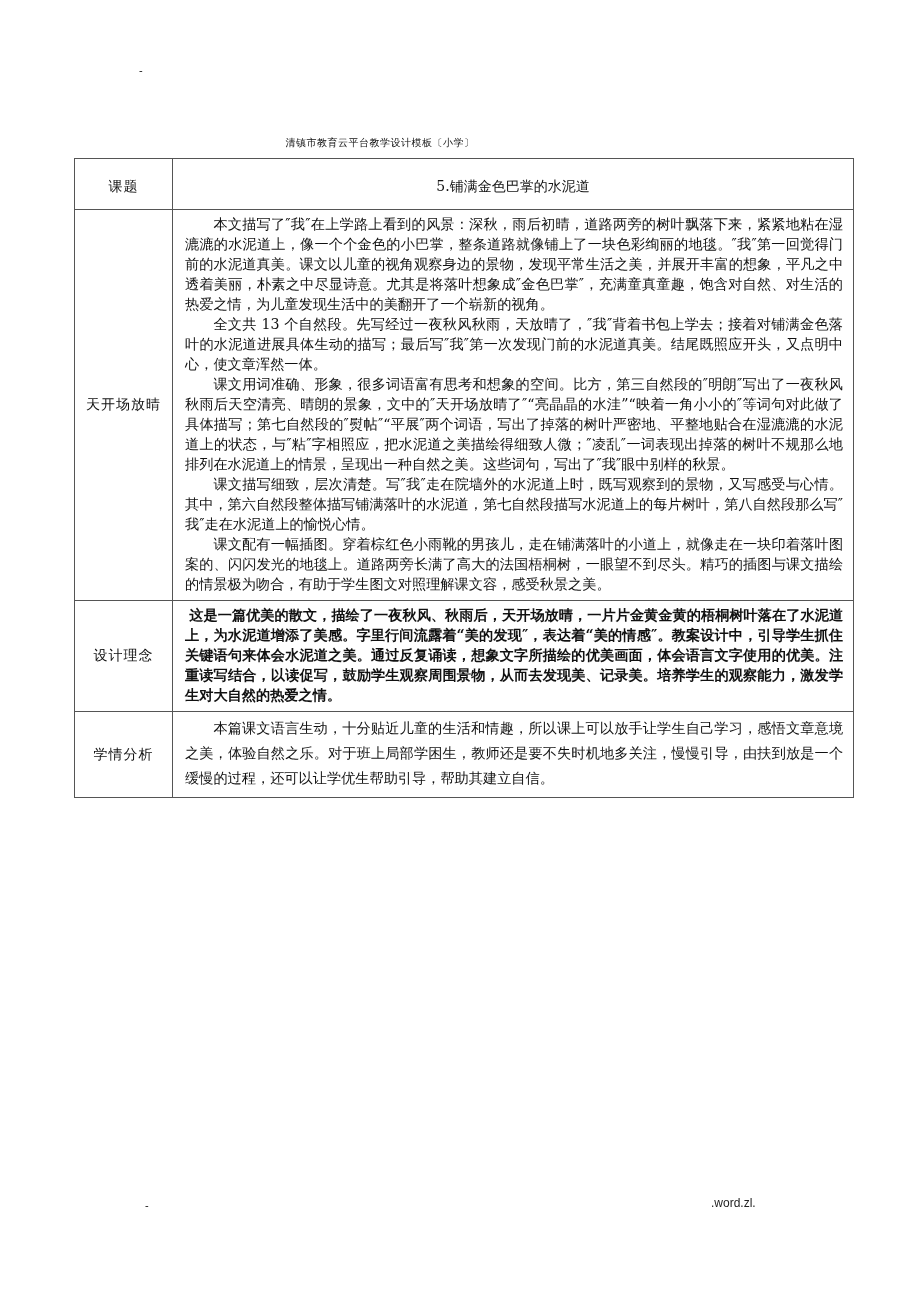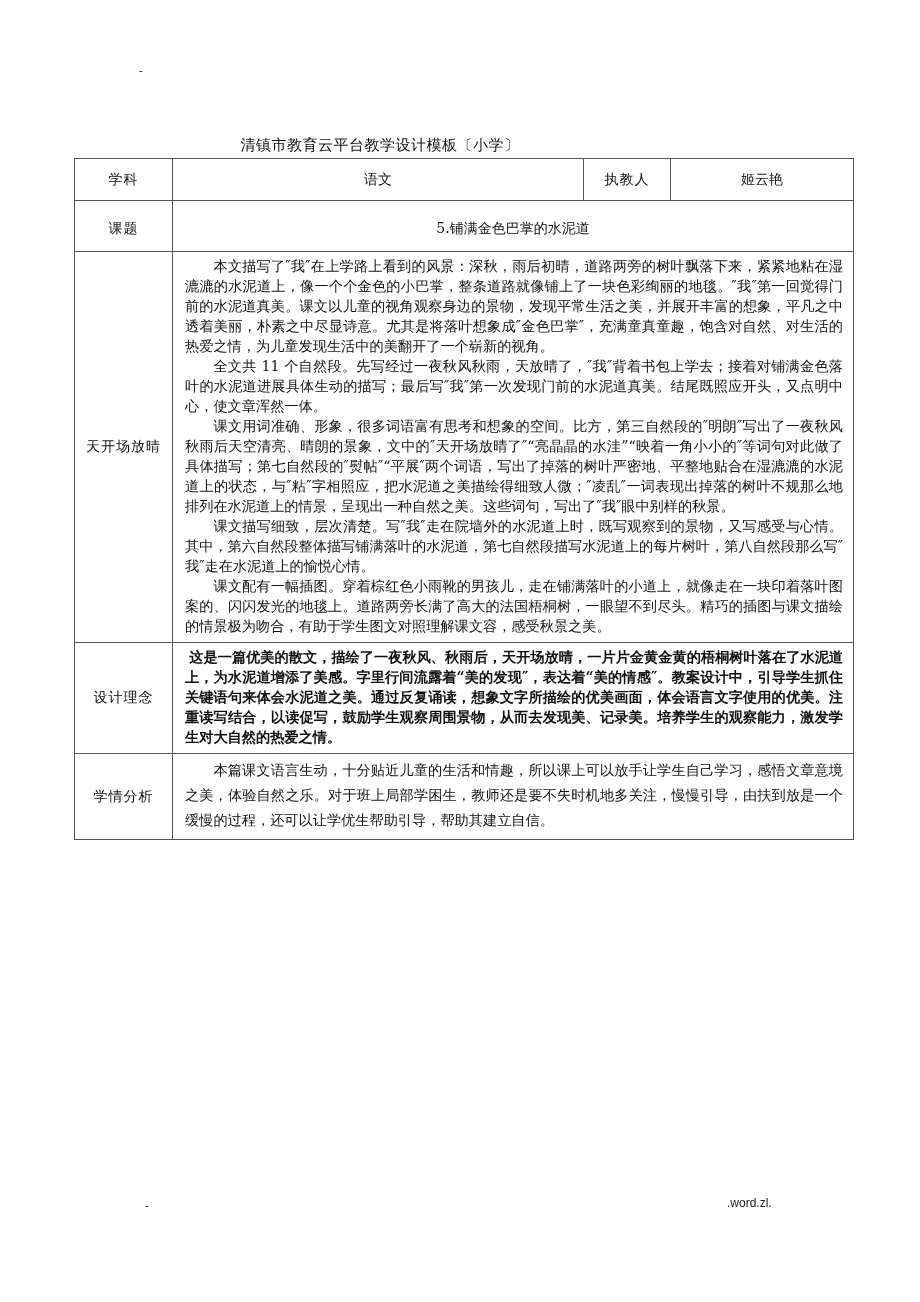--- a/index.html
+++ b/index.html
@@ -4,21 +4,21 @@
   <style>
     html, body { margin: 0; padding: 0; background: #ffffff; }
     body {
       width: 920px; height: 1302px; position: relative; overflow: hidden;
       font-family: "DejaVu Serif", "Liberation Serif", serif;
       color: #111;
     }
     .hdr-dash { position: absolute; left: 139px; top: 64px; font-size: 11px; font-family: "Liberation Sans", sans-serif; }
     .doc-title {
       position: absolute; left: 0; width: 760px; top: 136px;
-      text-align: center; font-size: 15px; letter-spacing: 0.5px;
+      text-align: center; font-size: 10px; letter-spacing: 0.5px;
     }
     table.lesson {
       position: absolute; left: 74px; top: 158px; width: 779px;
       border-collapse: collapse; table-layout: fixed;
       font-size: 14px;
     }
     table.lesson td {
       border: 1.4px solid #555;
       padding: 0;
       vertical-align: middle;
@@ -31,54 +31,48 @@
     td.body-cell {
       text-align: left;
       vertical-align: top;
       padding: 4px 10px 6px 12px !important;
       line-height: 20px;
       font-size: 14.2px;
     }
     td.body-cell p { margin: 0; text-indent: 2em; text-align: justify; }
     td.body-cell p.noindent { text-indent: 0.3em; font-weight: bold; }
     .footer-dash { position: absolute; left: 145px; top: 1199px; font-size: 11px; font-family: "Liberation Sans", sans-serif; }
-    .footer-mark { position: absolute; left: 727px; top: 1196px; font-size: 12px; font-family: "Liberation Sans", sans-serif; color: #222; }
+    .footer-mark { position: absolute; left: 711px; top: 1196px; font-size: 12px; font-family: "Liberation Sans", sans-serif; color: #222; }
   </style>
 </head>
 <body>
 
 <div class="hdr-dash">-</div>
 
 <div class="doc-title">清镇市教育云平台教学设计模板〔小学〕</div>
 
 <table class="lesson">
   <colgroup>
     <col style="width:98px">
     <col style="width:204px">
     <col style="width:62px">
     <col style="width:145px">
     <col style="width:87px">
     <col style="width:183px">
   </colgroup>
   <tbody>
-      <tr class="r1">
-    <td class="lbl">学科</td>
-    <td colspan="3">语文</td>
-    <td class="lbl">执教人</td>
-    <td>姬云艳</td>
-  </tr>
   <tr class="r3">
     <td class="lbl">课题</td>
     <td colspan="5">5.铺满金色巴掌的水泥道</td>
   </tr>
   <tr>
     <td class="lbl">天开场放晴</td>
     <td colspan="5" class="body-cell">
       <p>本文描写了″我″在上学路上看到的风景：深秋，雨后初晴，道路两旁的树叶飘落下来，紧紧地粘在湿漉漉的水泥道上，像一个个金色的小巴掌，整条道路就像铺上了一块色彩绚丽的地毯。″我″第一回觉得门前的水泥道真美。课文以儿童的视角观察身边的景物，发现平常生活之美，并展开丰富的想象，平凡之中透着美丽，朴素之中尽显诗意。尤其是将落叶想象成″金色巴掌″，充满童真童趣，饱含对自然、对生活的热爱之情，为儿童发现生活中的美翻开了一个崭新的视角。</p>
-      <p>全文共 11 个自然段。先写经过一夜秋风秋雨，天放晴了，″我″背着书包上学去；接着对铺满金色落叶的水泥道进展具体生动的描写；最后写″我″第一次发现门前的水泥道真美。结尾既照应开头，又点明中心，使文章浑然一体。</p>
+      <p>全文共 13 个自然段。先写经过一夜秋风秋雨，天放晴了，″我″背着书包上学去；接着对铺满金色落叶的水泥道进展具体生动的描写；最后写″我″第一次发现门前的水泥道真美。结尾既照应开头，又点明中心，使文章浑然一体。</p>
       <p>课文用词准确、形象，很多词语富有思考和想象的空间。比方，第三自然段的″明朗″写出了一夜秋风秋雨后天空清亮、晴朗的景象，文中的″天开场放晴了″“亮晶晶的水洼”“映着一角小小的″等词句对此做了具体描写；第七自然段的″熨帖″“平展″两个词语，写出了掉落的树叶严密地、平整地贴合在湿漉漉的水泥道上的状态，与″粘″字相照应，把水泥道之美描绘得细致人微；″凌乱″一词表现出掉落的树叶不规那么地排列在水泥道上的情景，呈现出一种自然之美。这些词句，写出了″我″眼中别样的秋景。</p>
       <p>课文描写细致，层次清楚。写″我″走在院墙外的水泥道上时，既写观察到的景物，又写感受与心情。其中，第六自然段整体描写铺满落叶的水泥道，第七自然段描写水泥道上的每片树叶，第八自然段那么写″我″走在水泥道上的愉悦心情。</p>
       <p>课文配有一幅插图。穿着棕红色小雨靴的男孩儿，走在铺满落叶的小道上，就像走在一块印着落叶图案的、闪闪发光的地毯上。道路两旁长满了高大的法国梧桐树，一眼望不到尽头。精巧的插图与课文描绘的情景极为吻合，有助于学生图文对照理解课文容，感受秋景之美。</p>
     </td>
   </tr>
   <tr>
     <td class="lbl">设计理念</td>
     <td colspan="5" class="body-cell" style="padding-top:4px;padding-bottom:8px">
       <p class="noindent">这是一篇优美的散文，描绘了一夜秋风、秋雨后，天开场放晴，一片片金黄金黄的梧桐树叶落在了水泥道上，为水泥道增添了美感。字里行间流露着“美的发现″，表达着“美的情感″。教案设计中，引导学生抓住关键语句来体会水泥道之美。通过反复诵读，想象文字所描绘的优美画面，体会语言文字使用的优美。注重读写结合，以读促写，鼓励学生观察周围景物，从而去发现美、记录美。培养学生的观察能力，激发学生对大自然的热爱之情。</p>
     </td>

